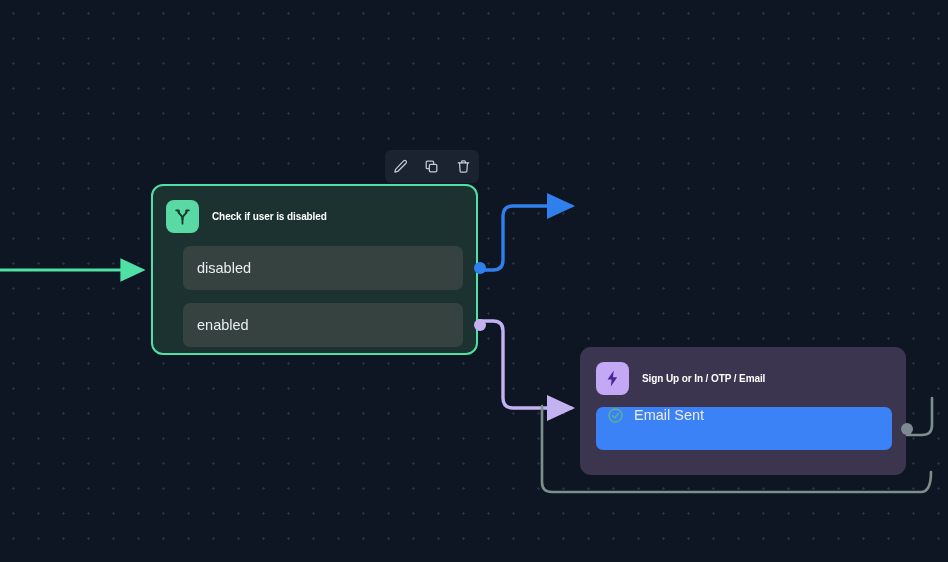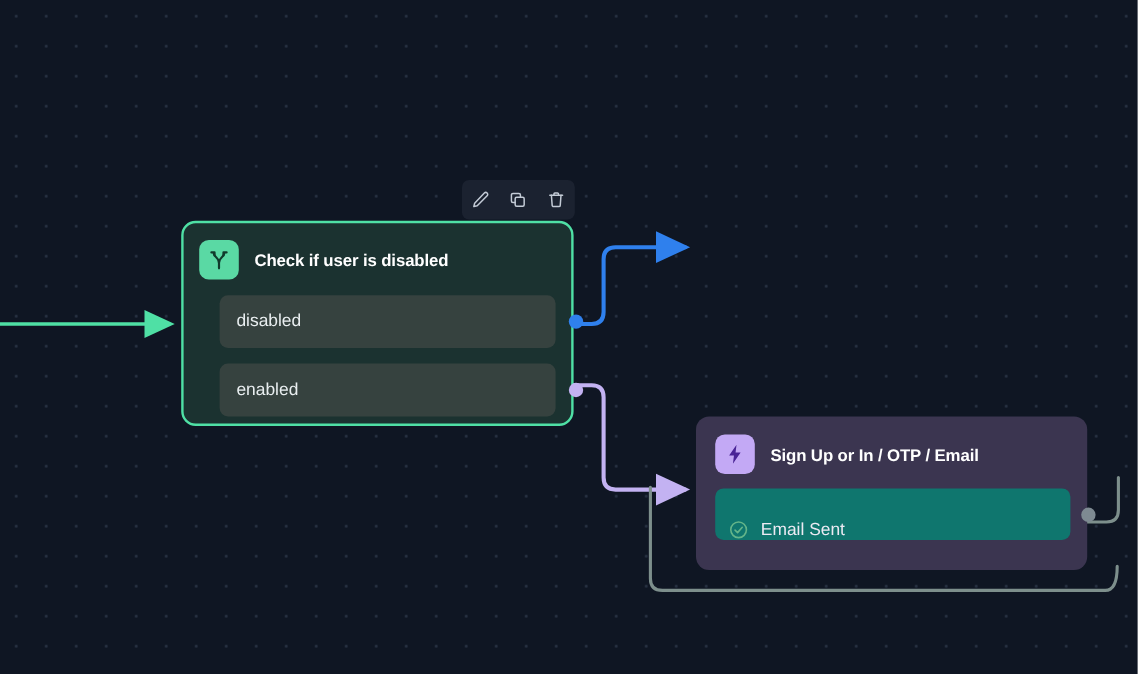--- a/index.html
+++ b/index.html
@@ -41,21 +41,21 @@
   }
   .node-icon {
     width: 33px; height: 33px;
     border-radius: 8px;
     display: flex;
     align-items: center;
     justify-content: center;
     flex: 0 0 auto;
   }
   .node-title {
-    font-size: 14px;
+    font-size: 10px;
     font-weight: bold;
     color: #ffffff;
     letter-spacing: -0.1px;
     white-space: nowrap;
   }
 
   
   #branch-node {
     left: 151px; top: 184px;
     width: 327px; height: 171px;
@@ -125,24 +125,24 @@
     background: #3b3550;
     border-radius: 11px;
     padding: 15px 14px 14px 16px;
   }
   #signup-node .node-icon { background: #c3a9f5; }
   #email-row {
     position: relative;
     box-sizing: border-box;
     height: 43px;
     margin-top: 12px;
-    background: #0f766e;
+    background: #3b82f6;
     border-radius: 7px;
     display: flex;
-    align-items: flex-end;
+    align-items: flex-start;
     gap: 10px;
     padding-left: 11px;
     font-size: 14.5px;
     color: #eceaf3;
   }
 
   .sr { position:absolute; width:1px; height:1px; overflow:hidden; clip:rect(0 0 0 0); }
 </style>
 </head>
 <body>

